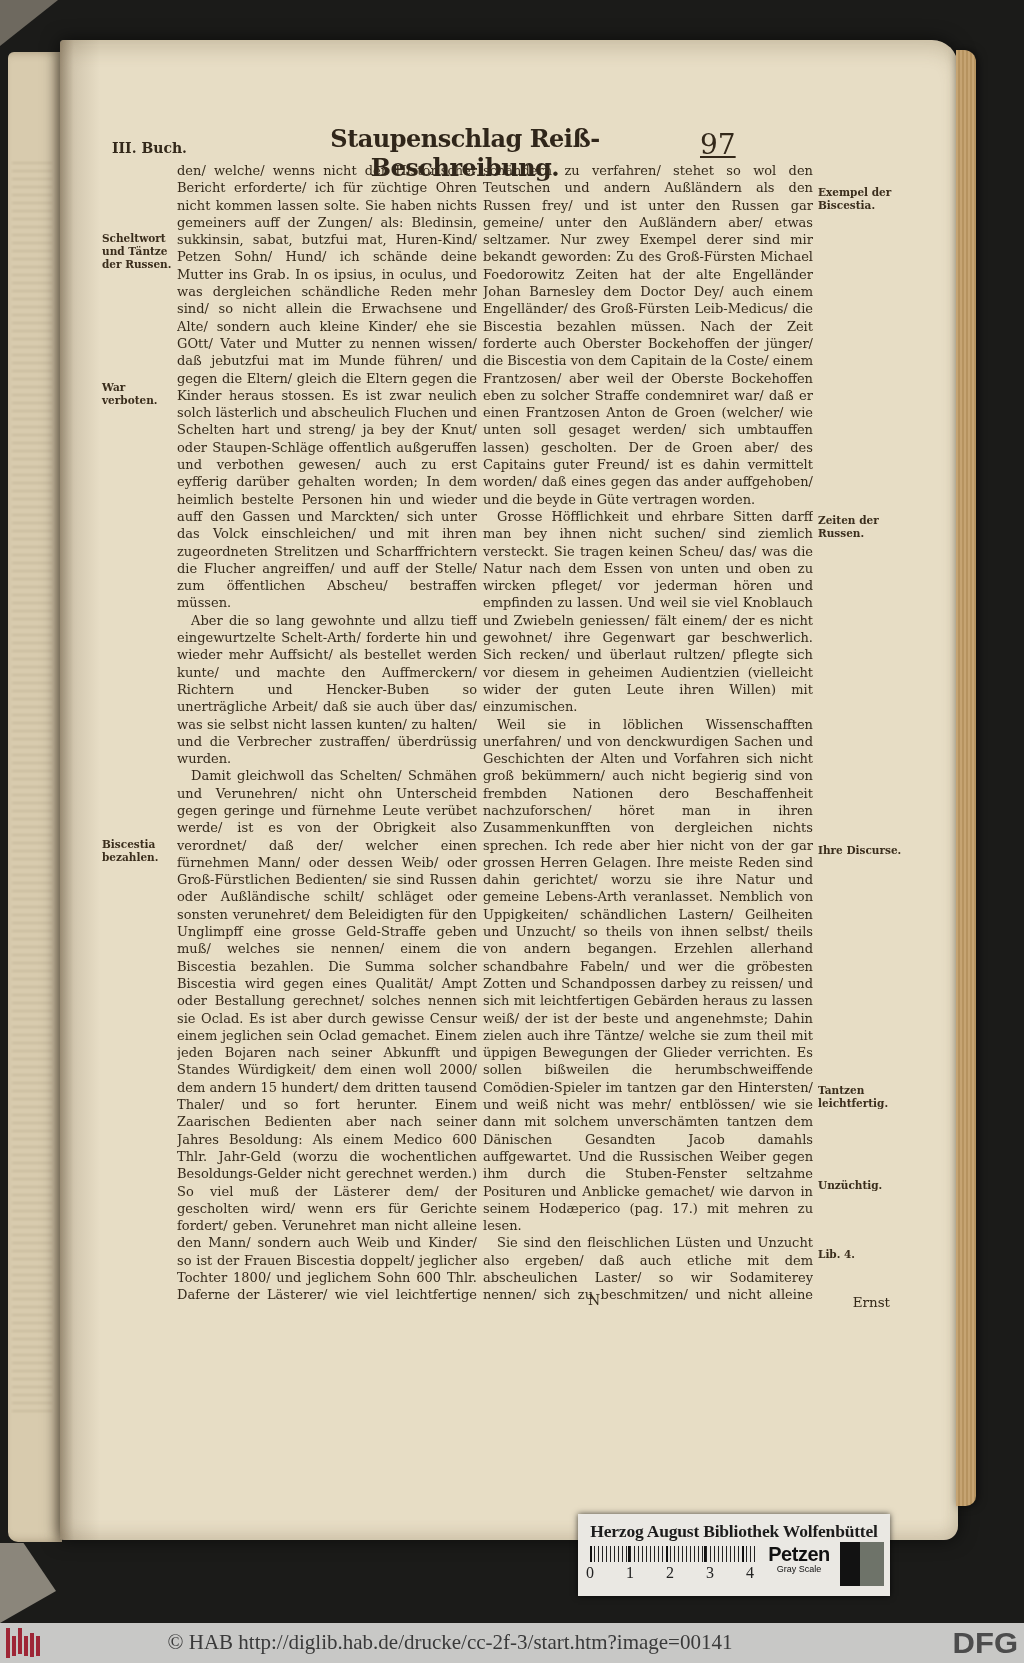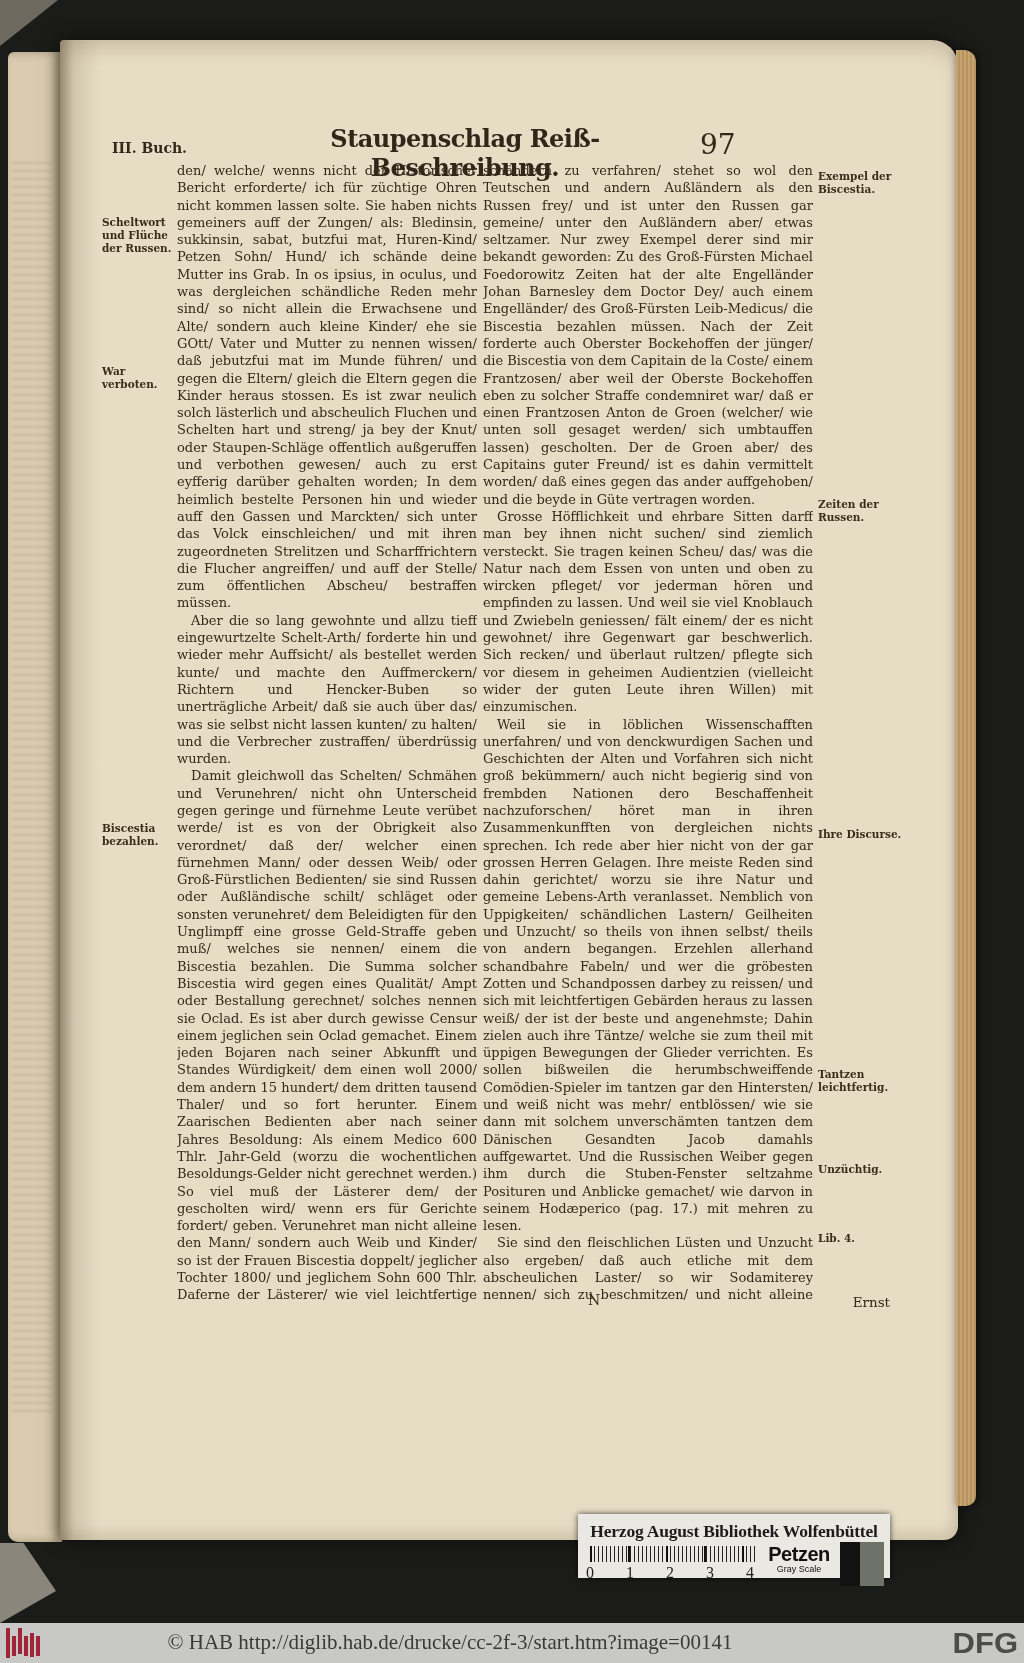--- a/index.html
+++ b/index.html
@@ -31,37 +31,37 @@
           background:linear-gradient(90deg,rgba(60,40,18,.38),rgba(60,40,18,.12) 14px,transparent 100%);
           border-radius:4px 0 0 4px;}
   
   .fore-edge{position:absolute;left:956px;top:50px;width:20px;height:1456px;
              background:repeating-linear-gradient(90deg,#c6a472 0 2px,#b6935f 2px 4px);
              border-radius:0 12px 10px 0;box-shadow:2px 0 8px rgba(0,0,0,.55);}
   
   .hdr-sig{position:absolute;left:52px;top:100px;font-size:14px;font-weight:bold;color:#33281a;}
   .hdr-title{position:absolute;left:190px;top:84px;width:430px;text-align:center;
              font-size:24px;font-weight:bold;color:#30261a;letter-spacing:-.5px;}
-  .hdr-num{position:absolute;left:640px;top:88px;width:60px;font-size:28px;color:#33281a;}
+  .hdr-num{position:absolute;left:640px;top:88px;width:60px;font-size:28px;color:#33281a;text-decoration:underline;}
   
   .col{position:absolute;top:122px;height:1140px;overflow:hidden;
        font-size:13px;line-height:17.3px;text-align:justify;color:#34291a;}
   .col p{margin:0;text-indent:14px;}
   .col p.cont{text-indent:0;}
   .col-left{left:117px;width:300px;}
   .col-right{left:423px;width:330px;}
   
-  .mnote{position:absolute;font-size:10.5px;line-height:13px;font-weight:bold;color:#3a2d1c;}
+  .mnote{position:absolute;font-size:10.5px;line-height:13px;font-weight:bold;color:#3a2d1c;margin-top:16px;}
   .mnote.l{left:42px;width:70px;}
   .mnote.r{left:758px;width:84px;}
   
   .sig{position:absolute;left:528px;top:1252px;font-size:14px;color:#34291a;}
   .catch{position:absolute;left:700px;top:1254px;width:130px;text-align:right;font-size:13.5px;color:#34291a;}
   
-  .label{position:absolute;left:578px;top:1514px;width:312px;height:64px;
+  .label{position:absolute;left:578px;top:1514px;width:312px;height:82px;
          background:#eae8e3;box-shadow:0 0 6px rgba(0,0,0,.7);}
   .label-title{margin-top:7px;text-align:center;font-family:"Liberation Serif",serif;
                font-weight:bold;font-size:17.5px;color:#1c1c1c;letter-spacing:-.2px;}
   .ruler{position:absolute;left:12px;top:32px;width:166px;height:16px;
          background:
            repeating-linear-gradient(90deg,#222 0 1px,transparent 1px 4px),
            repeating-linear-gradient(90deg,transparent 0 0px,transparent 0 38px);}
   .ruler:after{content:"";position:absolute;left:0;top:0;width:100%;height:100%;
          background:repeating-linear-gradient(90deg,#111 0 2px,transparent 2px 38px);}
   .ruler-nums{position:absolute;left:8px;top:50px;width:168px;display:flex;
@@ -99,21 +99,21 @@
     <div class="ghost"></div>
   </div>
 
   <div class="page">
     <div class="gutter"></div>
 
     <div class="hdr-sig">III. Buch.</div>
     <div class="hdr-title">Staupenschlag Reiß-Beschreibung.</div>
     <div class="hdr-num">97</div>
 
-    <div class="mnote l" style="top:176px;">Scheltwort und Flüche der Russen.</div>
+    <div class="mnote l" style="top:176px;">Scheltwort und Täntze der Russen.</div>
     <div class="mnote l" style="top:325px;">War verboten.</div>
     <div class="mnote l" style="top:782px;">Biscestia bezahlen.</div>
 
     <div class="mnote r" style="top:130px;">Exempel der Biscestia.</div>
     <div class="mnote r" style="top:458px;">Zeiten der Russen.</div>
     <div class="mnote r" style="top:788px;">Ihre Discurse.</div>
     <div class="mnote r" style="top:1028px;">Tantzen leichtfertig.</div>
     <div class="mnote r" style="top:1123px;">Unzüchtig.</div>
     <div class="mnote r" style="top:1192px;">Lib. 4.</div>
 

